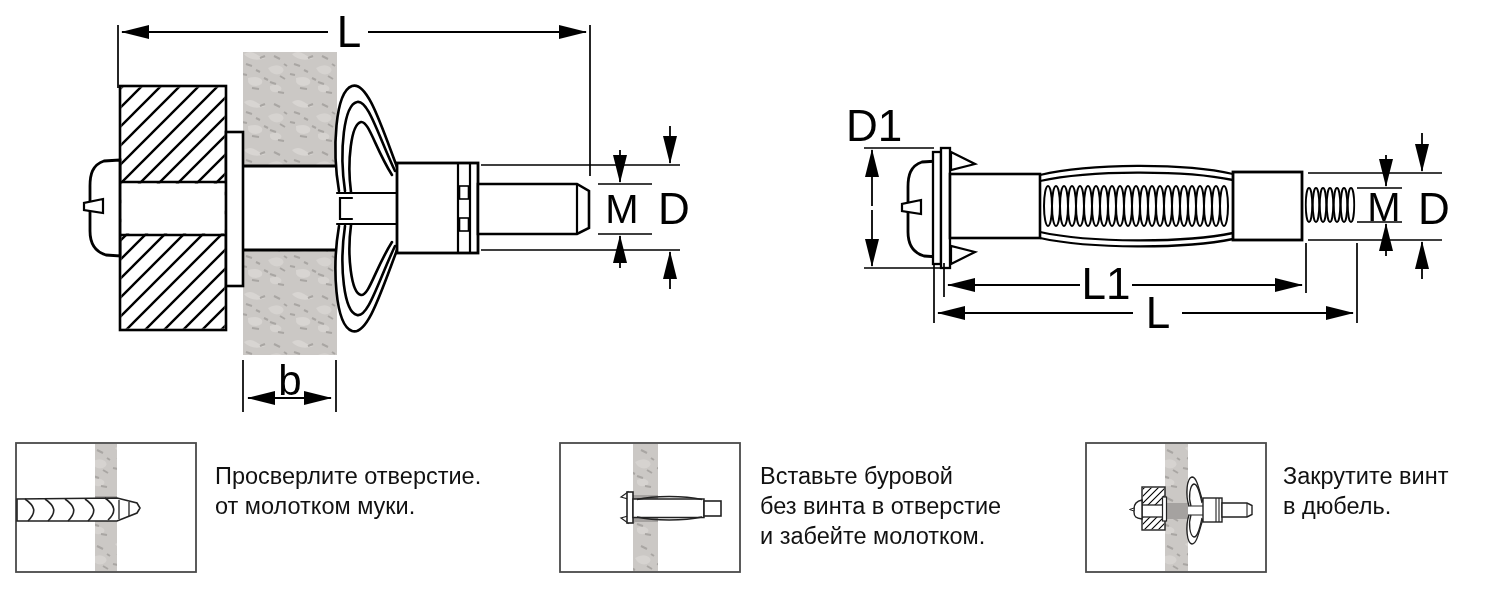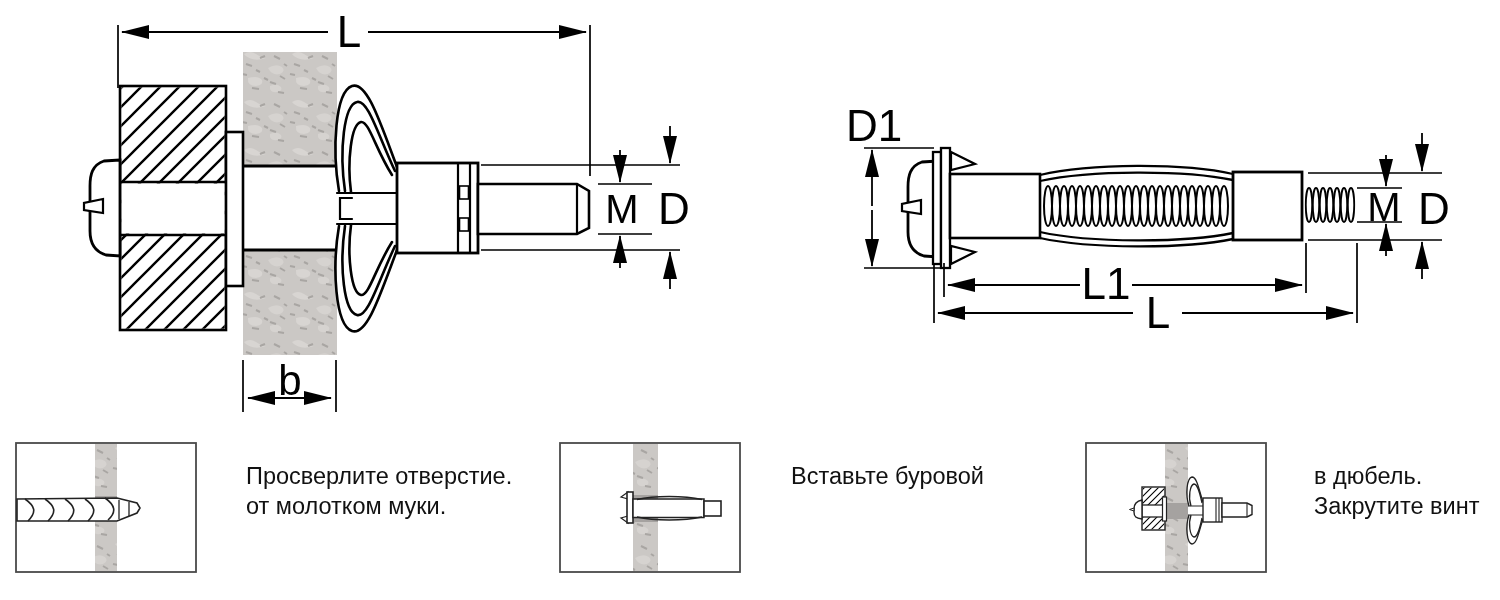--- a/index.html
+++ b/index.html
@@ -5,21 +5,21 @@
   html,body{margin:0;padding:0;background:#fff;}
   #page{position:relative;width:1500px;height:600px;background:#fff;overflow:hidden;
         font-family:"Liberation Sans",sans-serif;}
   svg{display:block;}
   .abs{position:absolute;}
   .lbl{font-family:"Liberation Sans",sans-serif;fill:#000;}
   .sz44{font-size:44px;}
   .sz40{font-size:40px;}
   .sz42{font-size:42px;}
   .step-text{position:absolute;top:461px;color:#111;font-size:23.5px;line-height:30px;
-             font-family:"Liberation Sans",sans-serif;white-space:nowrap;margin-left:31px;}
+             font-family:"Liberation Sans",sans-serif;white-space:nowrap;}
 </style>
 </head>
 <body>
 
 <div id="page">
 
   <svg class="abs" style="left:0;top:0" width="1500" height="435" viewBox="0 0 1500 435">
     <defs>
       <pattern id="wallTex" width="48" height="48" patternUnits="userSpaceOnUse">
         <rect width="48" height="48" fill="#cbc8c5"></rect>
@@ -235,20 +235,22 @@
         <polygon points="69,50 62,55 69,57" stroke-width="1.2"></polygon>
         <polygon points="69,81 62,76 69,74" stroke-width="1.2"></polygon>
         <rect x="68" y="50" width="6" height="31"></rect>
         <rect x="74" y="57" width="71" height="18.5" stroke-width="1.5"></rect>
         <path d="M78,57.5 C95,53.5 125,53.5 143,57.5 M78,75 C95,79 125,79 143,75" fill="none" stroke-width="1.3"></path>
         <rect x="145" y="59" width="17" height="15"></rect>
       </g>
     </svg>
     <div class="step-text" style="left:760px">
       <div>Вставьте буровой</div>
+      <div>без винта в отверстие</div>
+      <div>и забейте молотком.</div>
     </div>
   </div>
 
   <div>
     <svg class="abs" style="left:1085px;top:442px" width="182" height="131" viewBox="0 0 182 131">
       <rect x="1" y="1" width="180" height="129" fill="#fff" stroke="#4a4a4a" stroke-width="1.8"></rect>
       <rect x="80" y="2" width="23" height="127" fill="url(#wallTex)"></rect>
       <rect x="80" y="61" width="23" height="16" fill="#a5a2a0"></rect>
       <g stroke="#222" stroke-width="1.4" fill="#fff">
         <rect x="57" y="45" width="23" height="43"></rect>
@@ -264,18 +266,18 @@
           <path d="M106,73 C103,82 105,94 109,95 C113,95 115,85 117,76"></path>
           <path d="M103,64 H118 M103,73 H118" stroke-width="1.1"></path>
         </g>
         <rect x="118" y="56" width="19" height="24"></rect>
         <path d="M131,56 V80 M134,56 V80" fill="none" stroke-width="1.1"></path>
         <polygon points="137,61 162,61 167,63.5 167,72.5 162,75 137,75"></polygon>
         <path d="M162,61 V75" fill="none" stroke-width="1.1"></path>
       </g>
     </svg>
     <div class="step-text" style="left:1283px">
+      <div>Закрутите винт</div>
       <div>в дюбель.</div>
-      <div>Закрутите винт</div>
     </div>
   </div>
 
 </div>
 
 </body></html>

